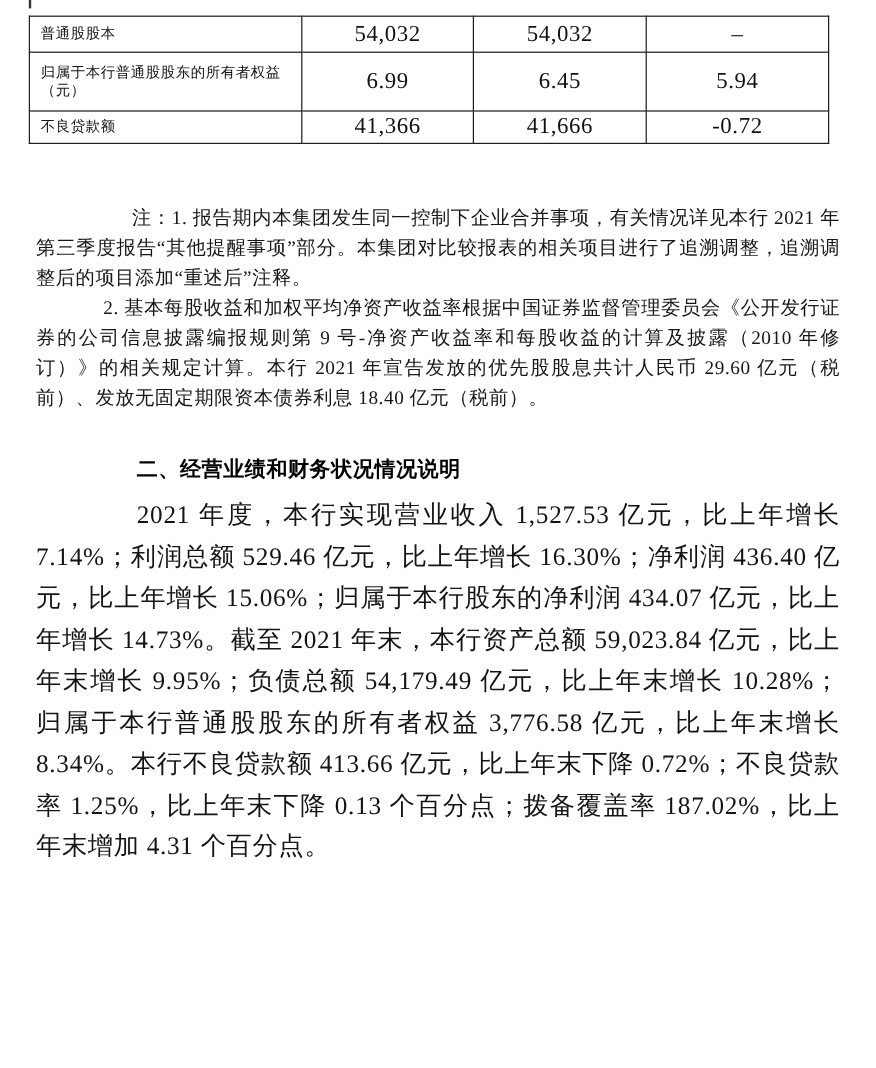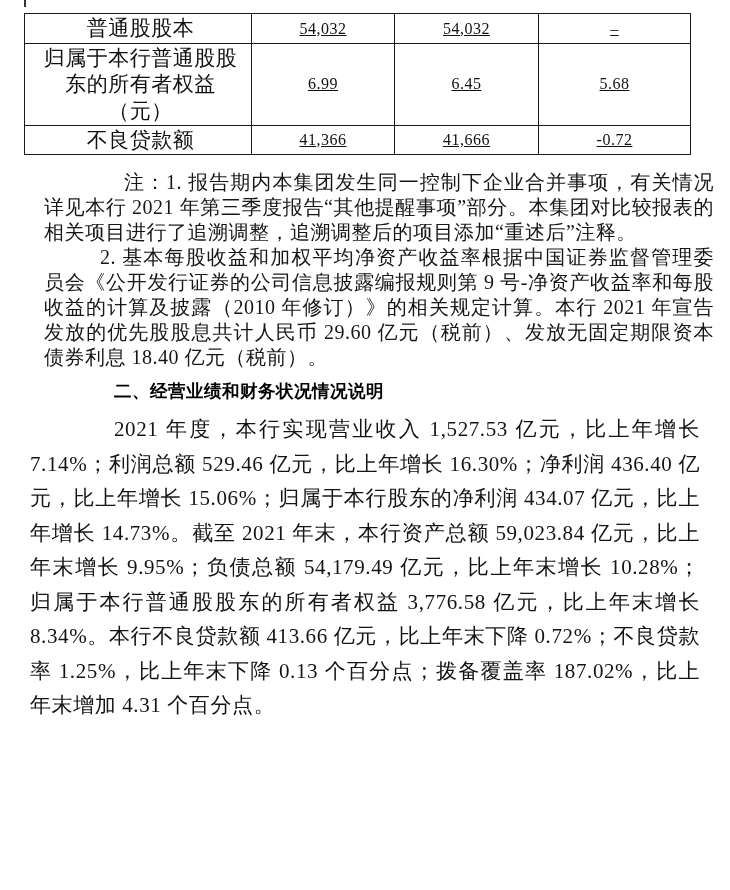--- a/index.html
+++ b/index.html
@@ -30,40 +30,39 @@
     table-layout: fixed;
   }
   .fin-table td {
     border: 1.5px solid #1c1c1c;
     padding: 1px 4px;
     vertical-align: middle;
     line-height: 1.25;
     letter-spacing: 0.5px;
   }
   .fin-table td.label {
-    text-align: center;
+    text-align: left;
     padding-left: 9px;
-    font-size: 21px;
+    font-size: 12px;
   }
   .fin-table td.num {
     text-align: center;
-    font-size: 16px;
-    text-decoration: underline;
+    font-size: 19px;
   }
   .row-1 { height: 30px; }
   .row-2 { height: 49px; }
   .row-3 { height: 21px; margin-top: 24px; }
   .row-4 { height: 25px; }
   .row-5 { height: 25px; }
 
   
   .notes {
-    position: absolute; left: 44px; top: 170px;
+    position: absolute; left: 30px; top: 170px;
     width: 670px;
-    font-size: 20px;
+    font-size: 16px;
     line-height: 25px;
     letter-spacing: 0.5px;
     text-align: justify;
     color: #161616;
   }
   .notes p { margin: 0; }
   .note-1 { text-indent: 80px; }
   .note-2 { text-indent: 56px; }
 
   
@@ -107,21 +106,21 @@
       <tr class="row-1">
         <td class="label">普通股股本</td>
         <td class="num">54,032</td>
         <td class="num">54,032</td>
         <td class="num">–</td>
       </tr>
       <tr class="row-2">
         <td class="label">归属于本行普通股股东的所有者权益（元）</td>
         <td class="num">6.99</td>
         <td class="num">6.45</td>
-        <td class="num">5.68</td>
+        <td class="num">5.94</td>
       </tr>
       <tr class="row-3">
         <td class="label">不良贷款额</td>
         <td class="num">41,366</td>
         <td class="num">41,666</td>
         <td class="num">-0.72</td>
       </tr>
     </tbody>
   </table>
 

